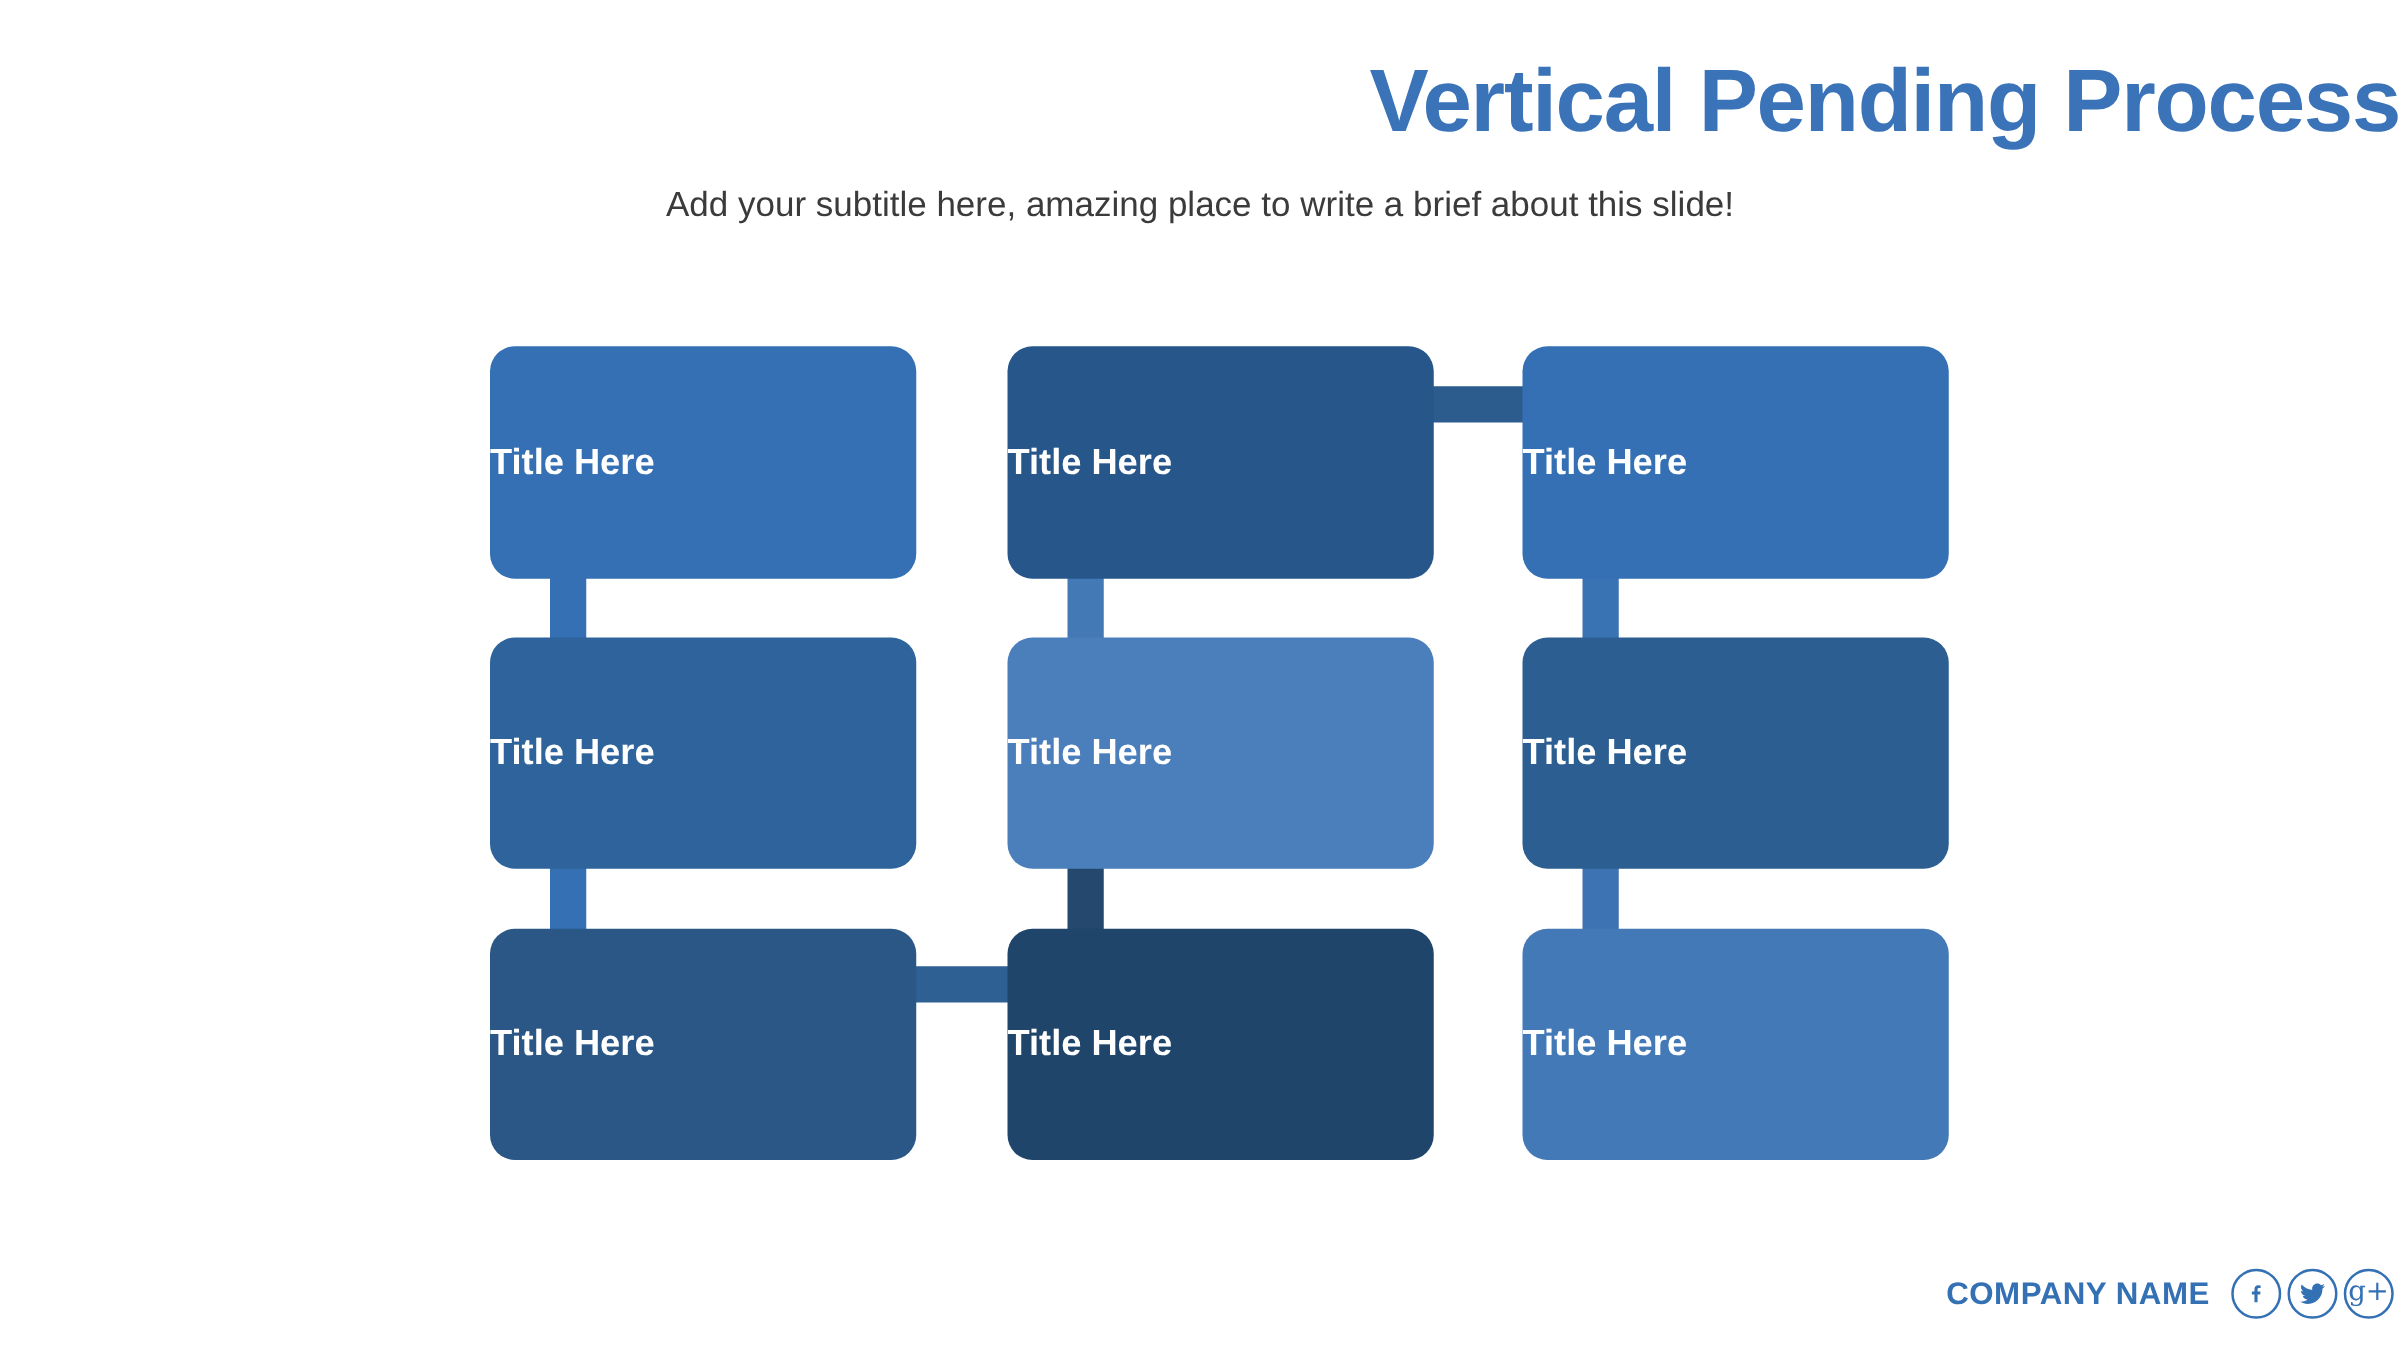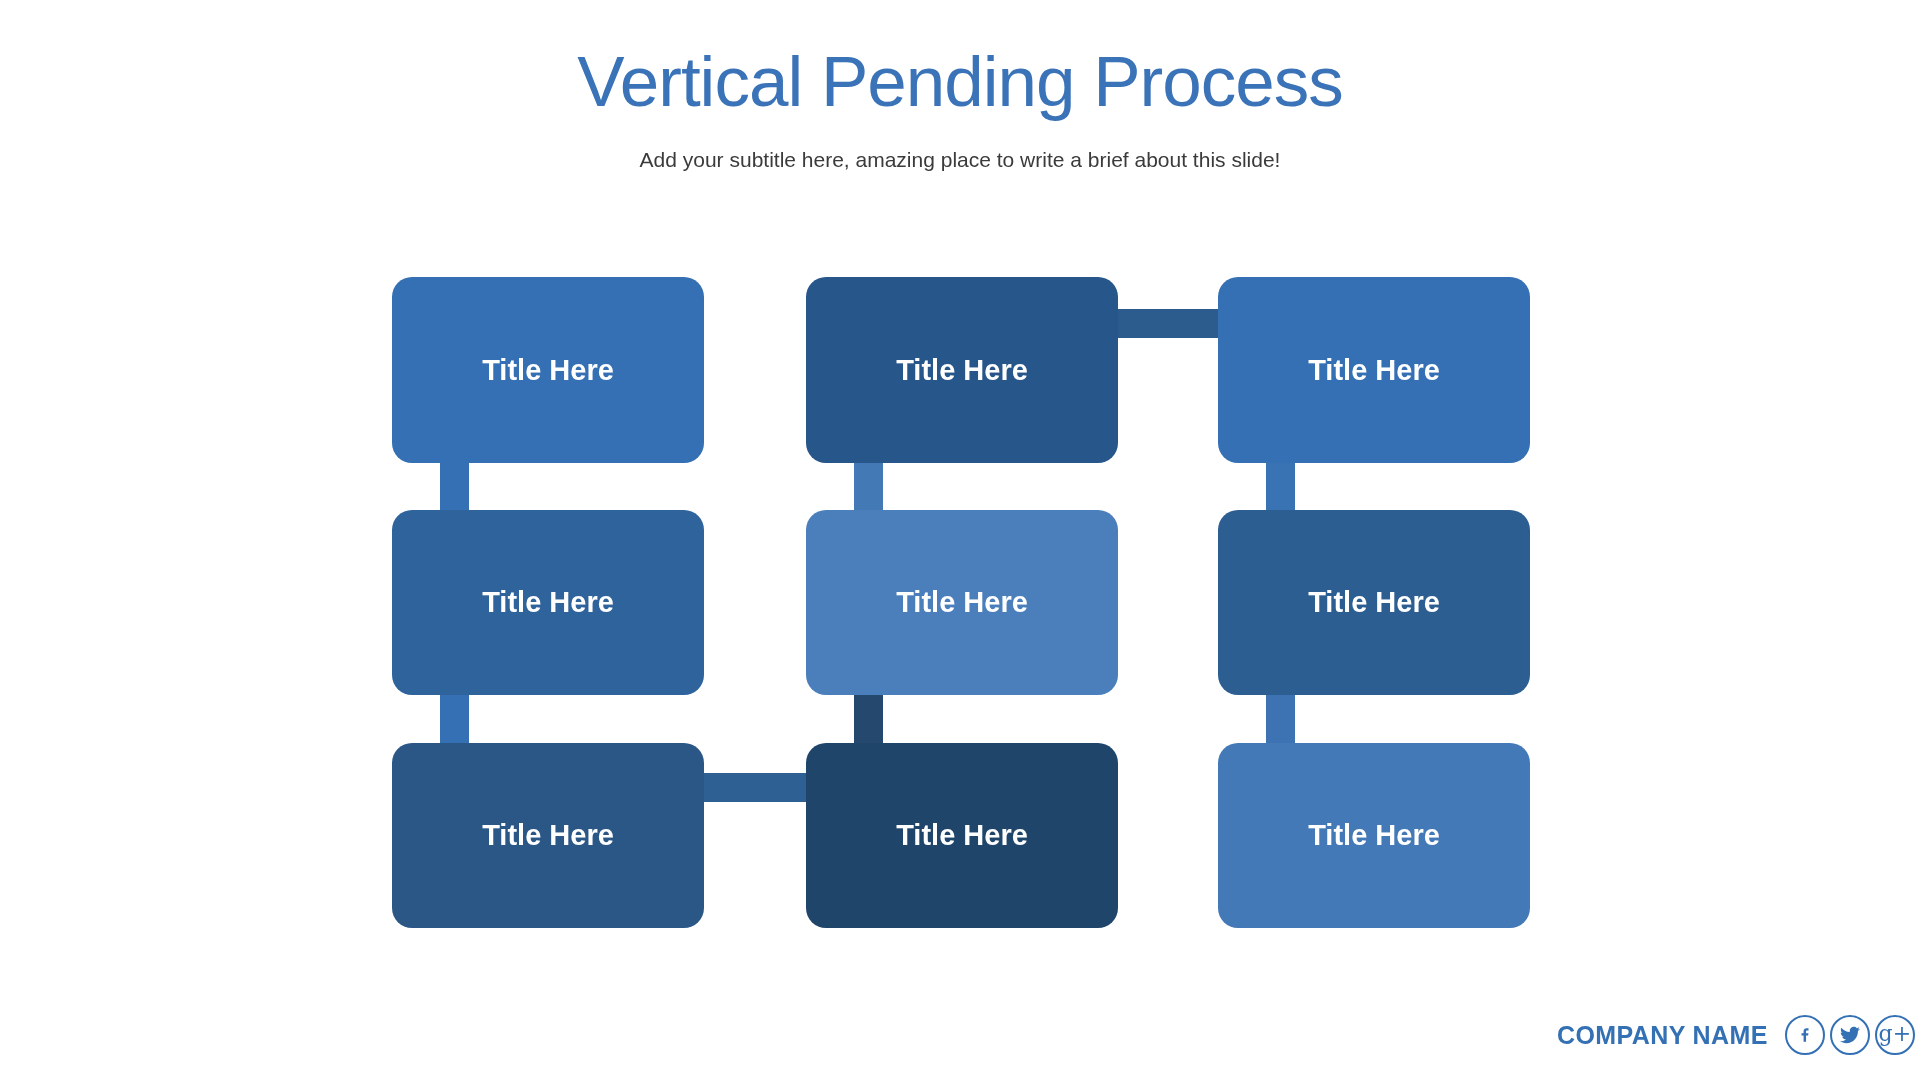--- a/index.html
+++ b/index.html
@@ -7,42 +7,41 @@
   body {
     position: relative;
     background: #ffffff;
     font-family: "Liberation Sans", sans-serif;
     overflow: hidden;
   }
   .slide-title {
     position: absolute;
     top: 36px; left: 0;
     width: 100%;
-    text-align: center;
+    text-align: right;
     font-size: 71px;
-    font-weight: normal;
+    font-weight: bold;
     letter-spacing: -1px;
     line-height: 1.3;
   }
   .slide-subtitle {
     position: absolute;
     top: 148px; left: 0;
     width: 100%;
     text-align: center;
-    font-size: 21px;
+    font-size: 28px;
     font-weight: normal;
   }
   .diagram { position: absolute; top: 0; left: 0; width: 1920px; height: 1080px; }
   .box {
     position: absolute;
-    width: 312px;
+    width: 341px;
     border-radius: 20px;
     display: flex;
     align-items: center;
-    justify-content: center;
     z-index: 2;
   }
   .box-label {
     color: #ffffff;
     font-size: 29px;
     font-weight: bold;
   }
   .vlink { position: absolute; width: 29px; height: 56px; z-index: 1; }
   .hlink { position: absolute; height: 29px; z-index: 1; }
   .footer {

